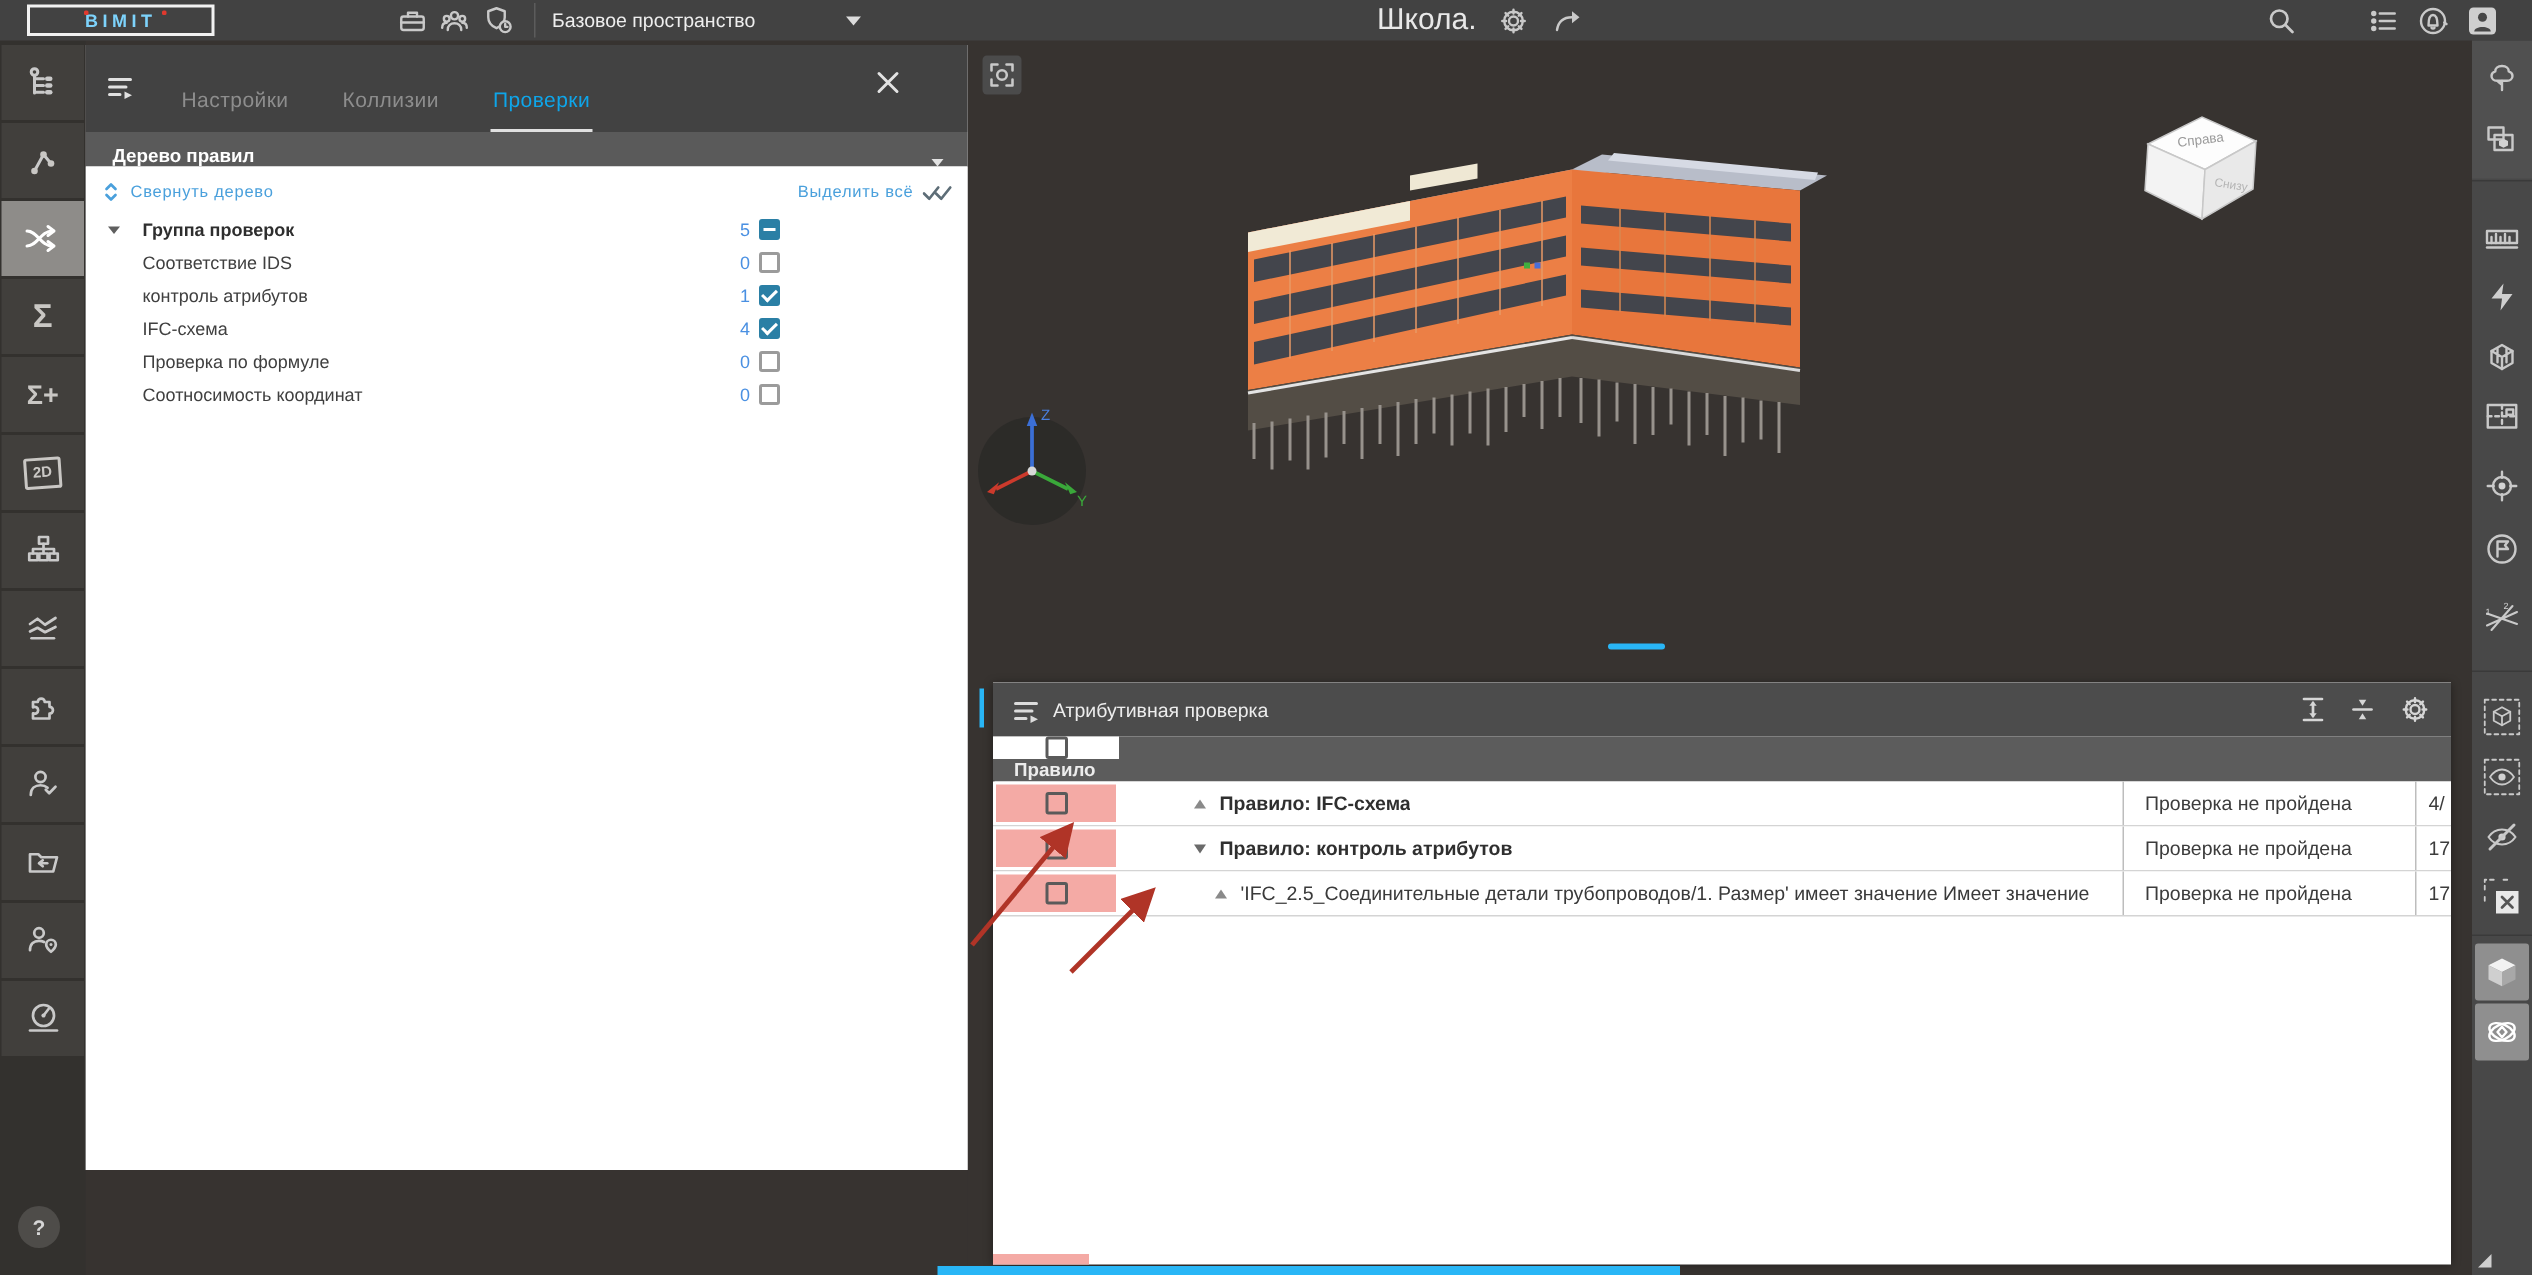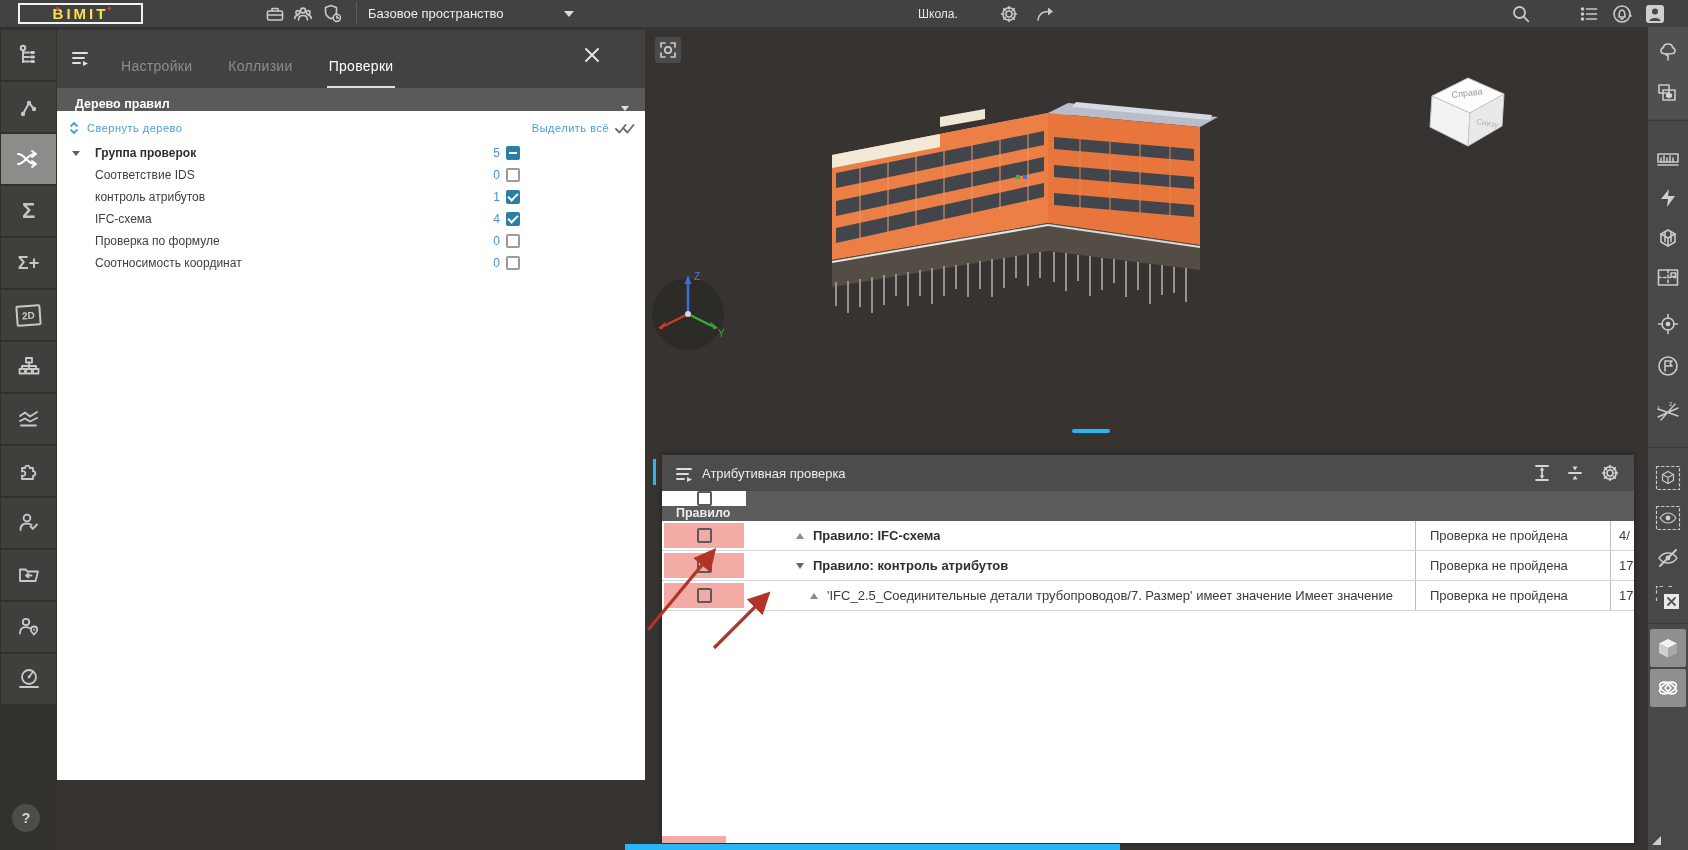--- a/index.html
+++ b/index.html
@@ -5,47 +5,47 @@
   * { margin:0; padding:0; box-sizing:border-box; }
   html,body { width:1688px; height:850px; overflow:hidden; background:#2c2a27;
     font-family:"Liberation Sans", sans-serif; }
   .app { position:relative; width:1688px; height:850px; background:#373330; overflow:hidden; }
 
   
   .topbar { position:absolute; left:0; top:0; width:1688px; height:27px; background:#424242;
     display:flex; align-items:center; z-index:40; }
   .logo-box { position:absolute; left:18px; top:3px; width:125px; height:21px;
     border:2px solid #f2f2f2; display:flex; align-items:center; justify-content:center; }
-  .logo-text { color:#fde047; font-weight:bold; font-size:15px; letter-spacing:3px; position:relative; }
+  .logo-text { color:#7dd3fc; font-weight:bold; font-size:12px; letter-spacing:3px; position:relative; }
   .logo-dot { position:absolute; width:3px; height:3px; background:#e0392e; border-radius:1px; top:2px; }
   .logo-dot.d1 { left:36px; } .logo-dot.d2 { left:88px; }
   .tb-icon { position:absolute; top:3px; width:22px; height:22px; display:flex; align-items:center; justify-content:center; }
   .tb-sep { position:absolute; left:356px; top:2px; width:1px; height:23px; background:#5c5c5c; }
   .workspace { position:absolute; left:368px; top:0; height:27px; display:flex; align-items:center; gap:60px; color:#eee; font-size:13px; }
   .caret-down { width:0; height:0; border-left:5px solid transparent; border-right:5px solid transparent; border-top:6px solid #dcdcdc; }
-  .app-title { position:absolute; left:918px; top:0; height:27px; display:flex; align-items:center; color:#e8e8e8; font-size:12px; }
+  .app-title { position:absolute; left:918px; top:0; height:27px; display:flex; align-items:center; color:#e8e8e8; font-size:20px; }
 
   
   .left-toolbar { position:absolute; left:0; top:27px; width:57px; height:823px; background:#33312e; z-index:30; }
   .lt-btn { position:absolute; left:1px; width:55px; height:50px; background:#413f3c;
     display:flex; align-items:center; justify-content:center; color:#bdbbb8; }
   .lt-btn.active { background:#8e8c89; color:#ffffff; }
   .lt-glyph { font-size:22px; font-weight:bold; color:#c9c7c4; }
   .lt-btn.g2d .lt-glyph { font-size:10px; border:2px solid #c9c7c4; padding:3px 4px; border-radius:2px; transform:rotate(-4deg); display:block; }
   .help-btn { position:absolute; left:12px; top:804px; width:28px; height:28px; border-radius:50%;
     background:#4e4c49; color:#d6d6d6; font-weight:bold; font-size:14px;
     display:flex; align-items:center; justify-content:center; z-index:35; }
 
   
   .left-panel { position:absolute; left:57px; top:30px; width:588px; height:750px; background:#ffffff; z-index:20; }
   .tabbar { position:absolute; left:0; top:0; width:588px; height:58px; background:#424242; }
   .tab-menu-icon { position:absolute; left:14px; top:20px; }
   .tabs { position:absolute; left:62px; top:0; height:58px; display:flex; gap:32px; align-items:flex-end; }
   .tab { font-size:14px; letter-spacing:.3px; color:#8d8d8d; padding:0 2px 12px; border-bottom:2px solid transparent; }
-  .tab.tab-true { color:#ffffff; border-bottom-color:#e0e0e0;margin-top:44px; }
+  .tab.tab-true { color:#0ea5e9; border-bottom-color:#e0e0e0;margin-top:44px; }
   .close-x { position:absolute; right:42px; top:16px; width:20px; height:20px; color:#e3e3e3; }
   .close-x svg { display:block; }
   .tree-header { position:absolute; left:0; top:58px; width:588px; height:23px; background:#5a5a5a;
     display:flex; align-items:flex-end; }
   .tree-header-title { color:#fff; font-size:12.5px; font-weight:bold; margin-left:18px; }
   .tree-header .caret-down { position:absolute; right:16px; border-top-color:#e3e3e3; border-left-width:4px; border-right-width:4px; border-top-width:5px; }
   .panel-body { position:absolute; left:0; top:81px; width:588px; height:669px; background:#fff; }
   .tree-controls { position:absolute; left:0; top:6px; width:588px; height:22px; display:flex; align-items:center; }
   .link-blue { color:#4aa0dc; font-size:11px; letter-spacing:.5px; }
   .collapse-link { display:flex; align-items:center; gap:8px; margin-left:12px;justify-content:center; }
@@ -569,21 +569,21 @@
     </div>
 
     <div class="bp-row indent" style="top:126px">
       <div class="cell-cb">
           <div class="cell-cb-inner">
             <span class="tbl-cb"></span>
           </div>
         </div>
       <div class="cell-rule">
         <span class="rc rc-up"></span>
-        <span class="rule-text">'IFC_2.5_Соединительные детали трубопроводов/7. Размер' имеет значение Имеет значение</span>
+        <span class="rule-text">'IFC_2.5_Соединительные детали трубопроводов/1. Размер' имеет значение Имеет значение</span>
       </div>
       <div class="col-status">
           <span class="status-text">Проверка не пройдена</span>
         </div>
       <div class="col-total">
           <span class="total-text">17</span>
         </div>
     </div>
   </div>
 

